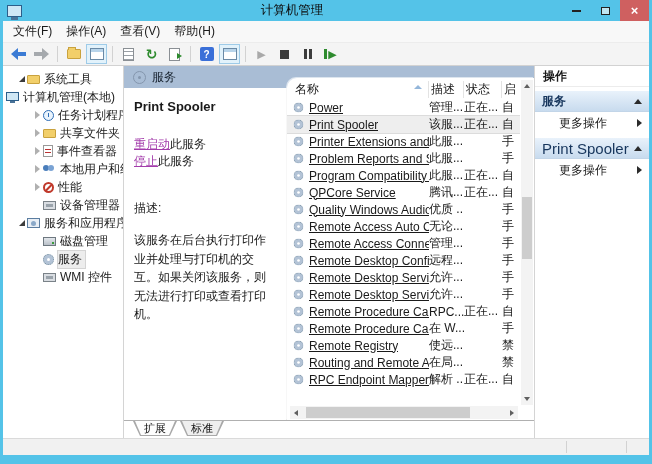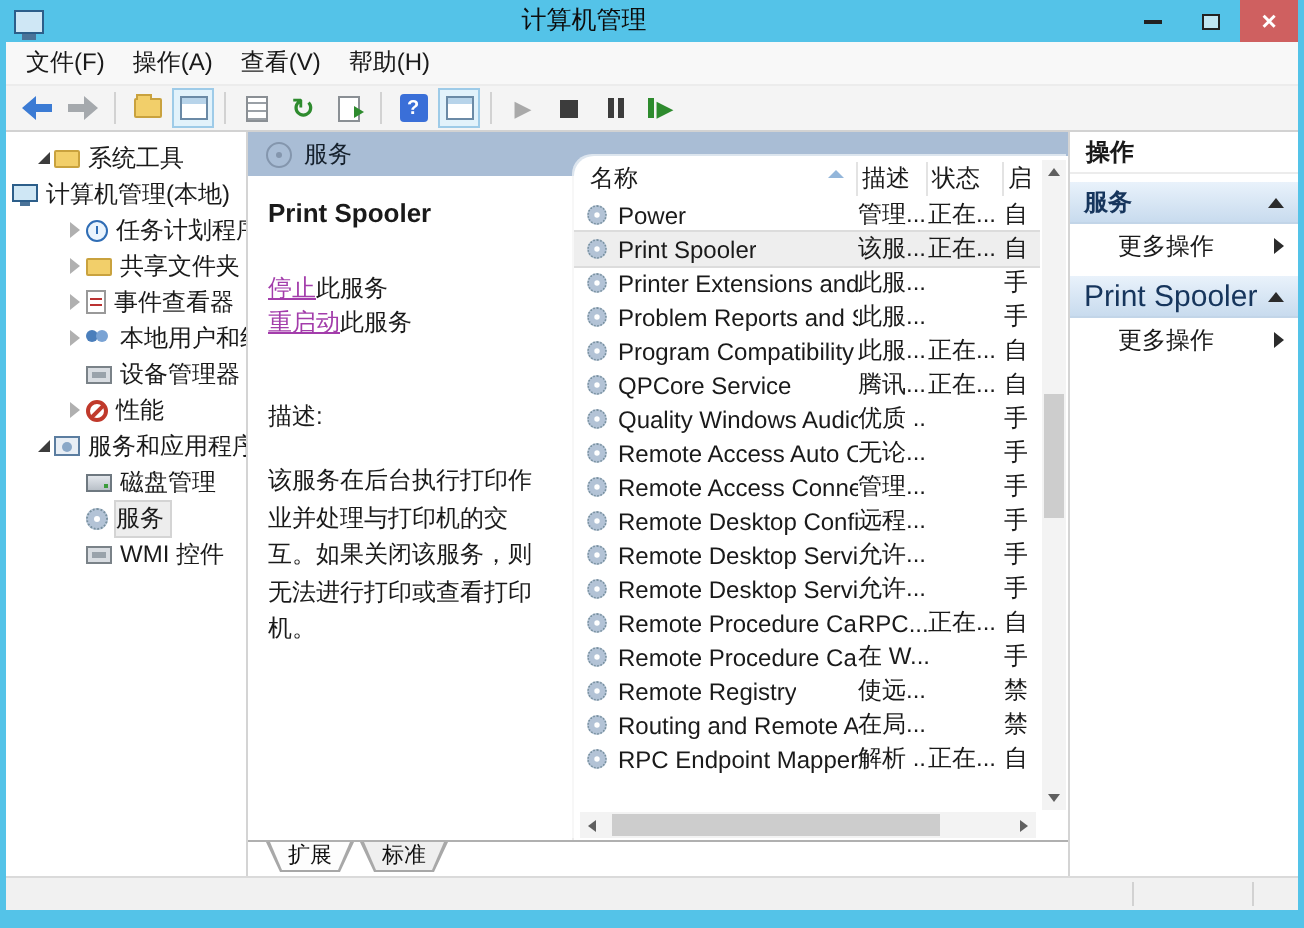--- a/index.html
+++ b/index.html
@@ -91,21 +91,21 @@
   .list-card { position:absolute; left:163px; right:0; top:-10px; bottom:0; background:#fff; border-radius:10px 0 0 0; box-shadow:-1px -1px 0 rgba(255,255,255,.6); }
   .list-header { position:absolute; top:1px; left:0; right:14px; height:20px; display:flex; align-items:flex-end; padding:0 0 1px 6px; }
   .hc { display:flex; align-items:center; height:17px; border-right:1px solid #e3e3e3; padding-left:2px;text-align:right; }
   .hc-name { flex:0 0 136px; } .hc-desc { flex:0 0 35px; } .hc-status { flex:0 0 38px; } .hc-start { flex:1; border-right:none; }
   .sort-up { width:0; height:0; border-left:4px solid transparent; border-right:4px solid transparent; border-bottom:4px solid #93b6da; margin:0 6px 6px auto; }
   .rows { position:absolute; top:21px; left:0; right:14px; bottom:15px; overflow:hidden; }
   .lrow { height:17px; display:flex; align-items:center; padding-left:6px; white-space:nowrap; }
   .lrow.sel { background:#eeeeee; outline:1px solid #dcdcdc; }
   .c-name { flex:0 0 136px; display:flex; align-items:center; gap:5px; overflow:hidden; }
   .c-name .gear { flex:0 0 11px; transform:scale(.9); }
-  .c-name span { overflow:hidden; text-overflow:clip; }
+  .c-name span { overflow:hidden; text-overflow:clip;text-decoration:underline; }
   .c-desc { flex:0 0 35px; overflow:hidden; } .c-status { flex:0 0 38px; overflow:hidden; } .c-start { flex:1; overflow:hidden; }
   
   .vscroll { position:absolute; top:2px; right:1px; bottom:15px; width:12px; background:#f3f3f3; }
   .sb-up,.sb-down { position:absolute; left:0; right:0; height:12px; display:flex; align-items:center; justify-content:center; }
   .sb-up { top:0; } .sb-down { bottom:0; }
   .tri-u { width:0;height:0;border-left:3px solid transparent;border-right:3px solid transparent;border-bottom:4px solid #606060; }
   .tri-d { width:0;height:0;border-left:3px solid transparent;border-right:3px solid transparent;border-top:4px solid #606060; }
   .tri-l { width:0;height:0;border-top:3px solid transparent;border-bottom:3px solid transparent;border-right:4px solid #606060; }
   .tri-r { width:0;height:0;border-top:3px solid transparent;border-bottom:3px solid transparent;border-left:4px solid #606060; }
   .vthumb { position:absolute; left:1px; right:1px; top:36%; height:19%; background:#cdcdcd; }
@@ -254,30 +254,30 @@
           <span>事件查看器</span>
         </div>
       <div class="trow lv2">
           <span class="exp">
             <i class="exp-closed"></i>
           </span>
           <span class="ti ti-users"></span>
           <span>本地用户和组</span>
         </div>
       <div class="trow lv2">
+          <span class="exp">
+            <i class="exp-closed"></i>
+          </span>
+          <span class="ti ti-perf"></span>
+          <span>性能</span>
+        </div>
+      <div class="trow lv2">
           <span class="exp"></span>
           <span class="ti ti-device"></span>
           <span>设备管理器</span>
-        </div>
-      <div class="trow lv2">
-          <span class="exp">
-            <i class="exp-closed"></i>
-          </span>
-          <span class="ti ti-perf"></span>
-          <span>性能</span>
         </div>
       <div class="trow lv1">
           <span class="exp">
             <i class="exp-open"></i>
           </span>
           <span class="ti ti-svcapp"></span>
           <span>服务和应用程序</span>
         </div>
       <div class="trow lv2">
           <span class="exp"></span>
@@ -297,22 +297,22 @@
     </div>
 
     <div class="mid-pane">
       <div class="mid-band">
         <span class="hgear"></span>
         <span>服务</span>
       </div>
       <div class="mid-body">
         <div class="info-col">
           <div class="svc-name">Print Spooler</div>
+          <div class="svc-link-line"><span class="lk">重启动</span><span>此服务</span></div>
           <div class="svc-link-line"><span class="lk">停止</span><span>此服务</span></div>
-          <div class="svc-link-line"><span class="lk">重启动</span><span>此服务</span></div>
           <div class="desc-label">描述:</div>
           <div class="desc-text">该服务在后台执行打印作业并处理与打印机的交互。如果关闭该服务，则无法进行打印或查看打印机。</div>
         </div>
 
         <div class="list-card">
           <div class="list-header">
             <span class="hc hc-name">
                 <span>名称</span>
                 <i class="sort-up"></i>
               </span>

